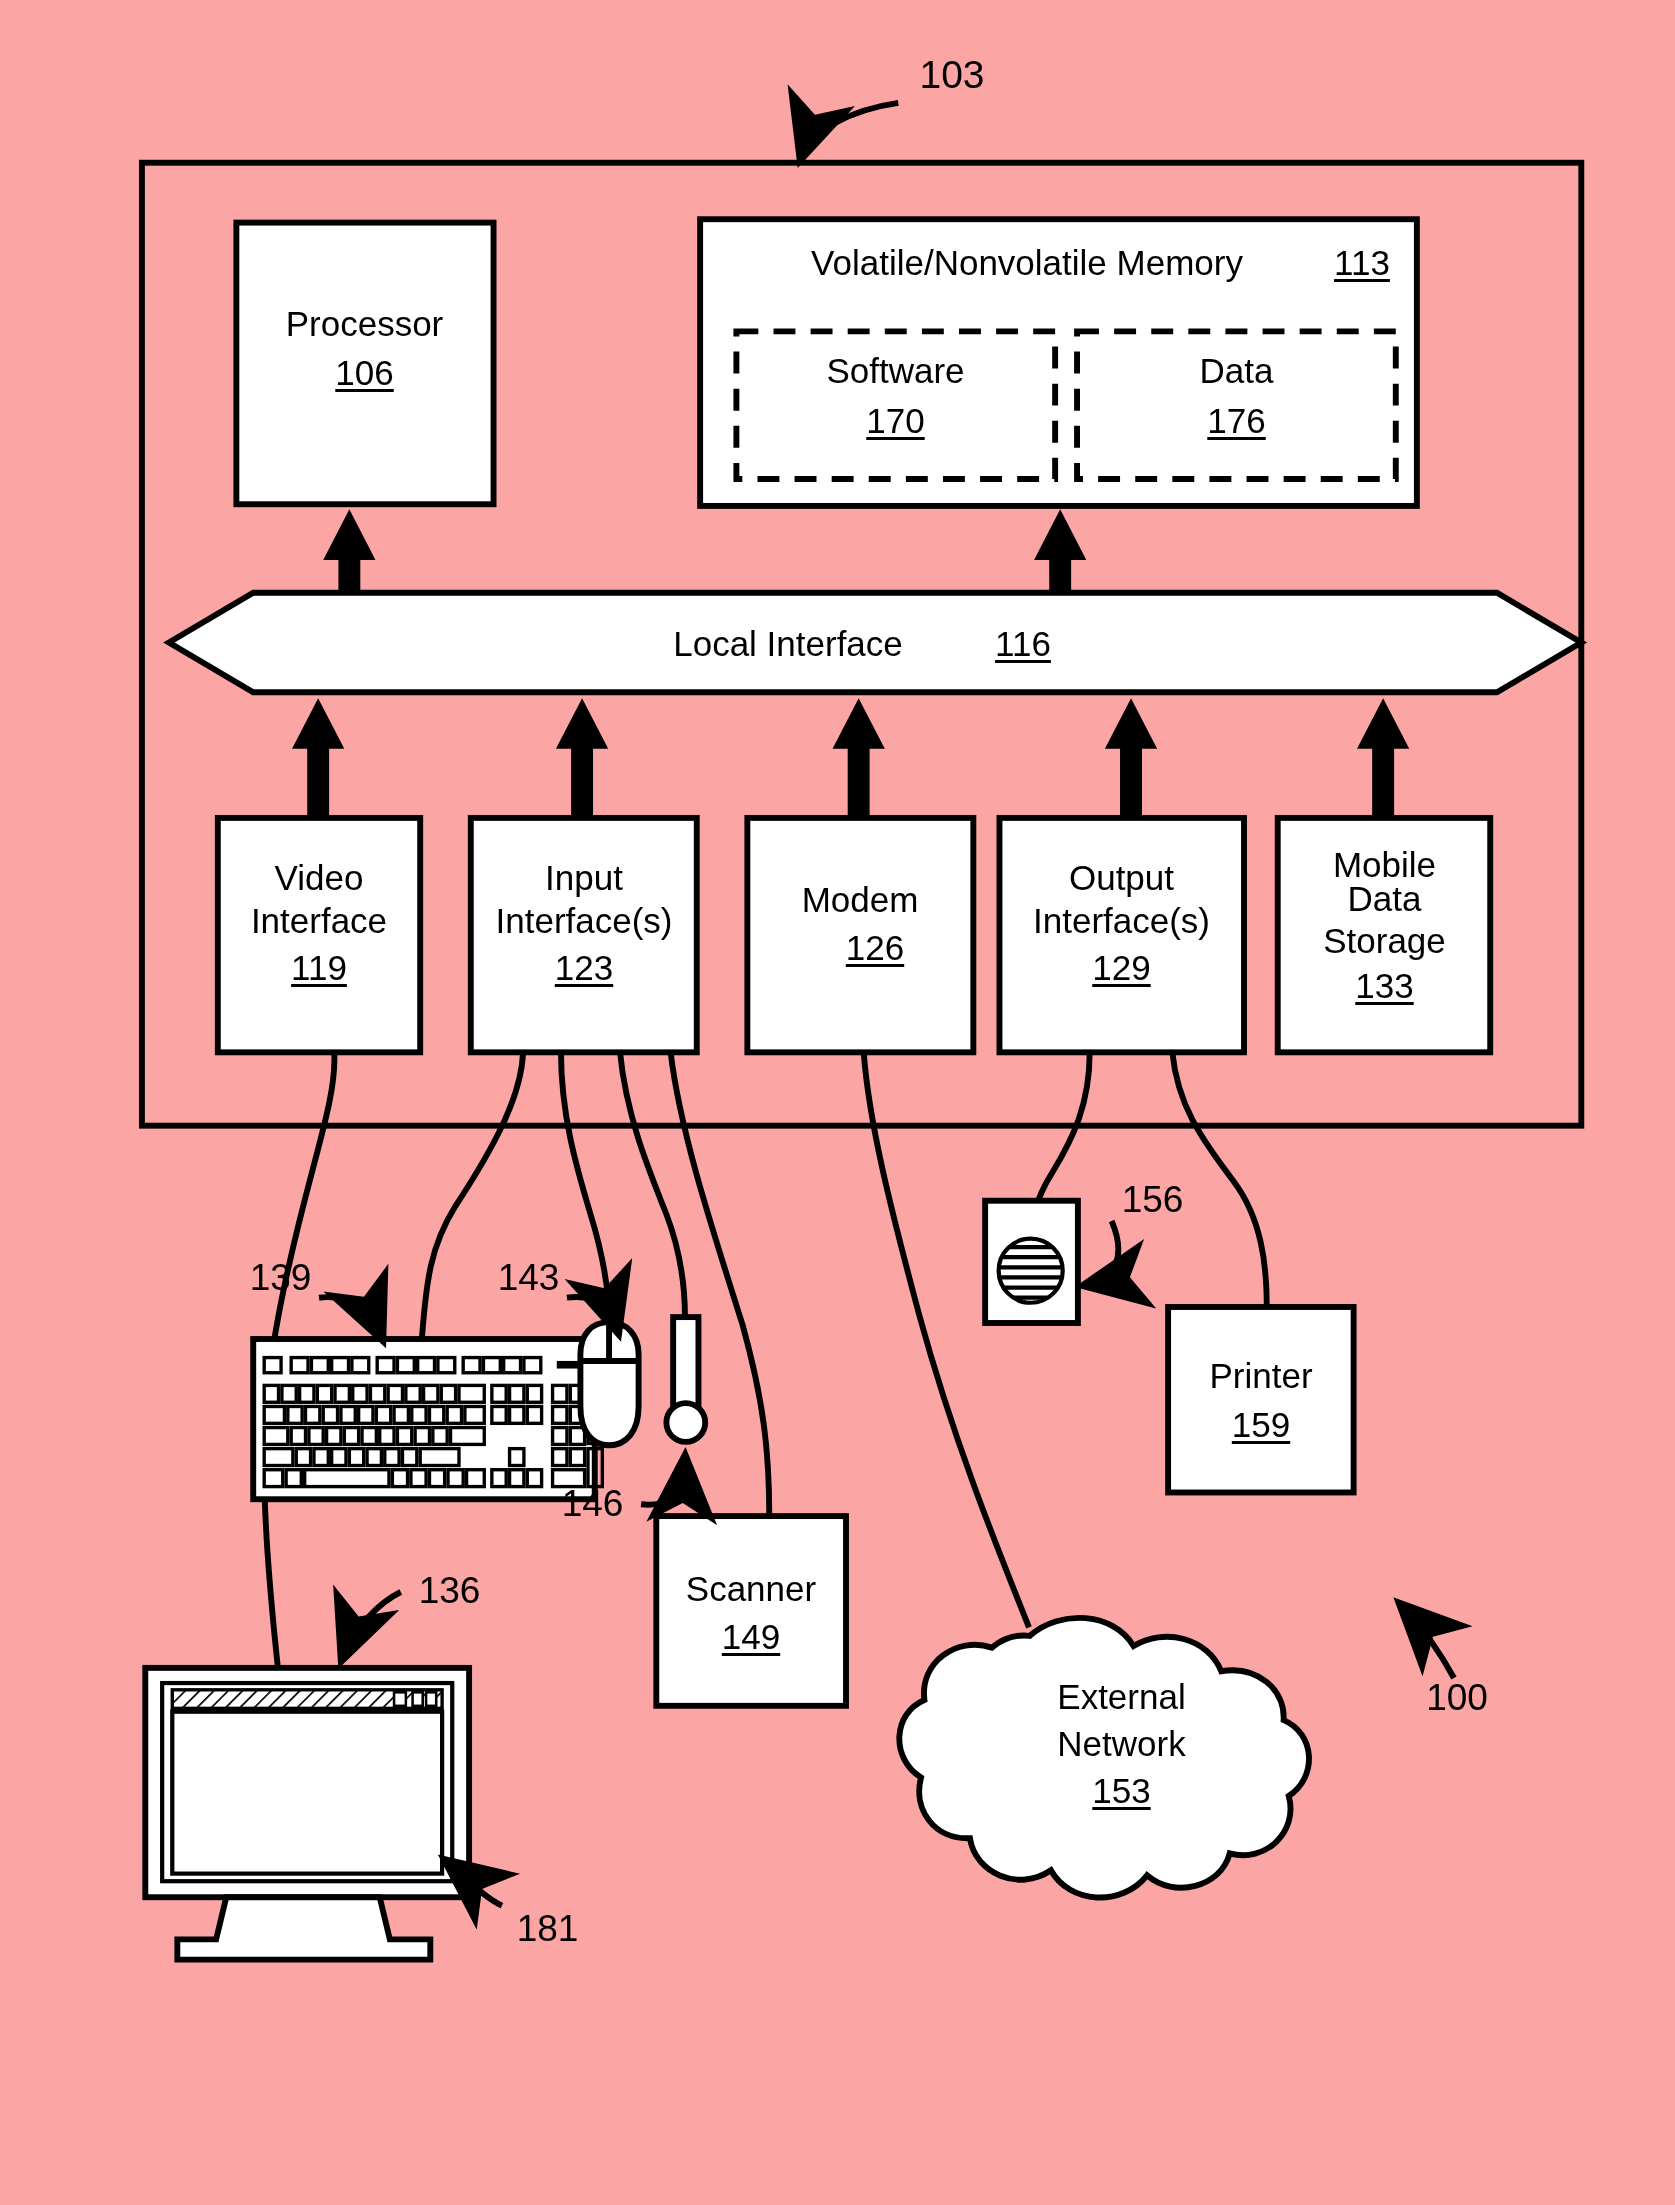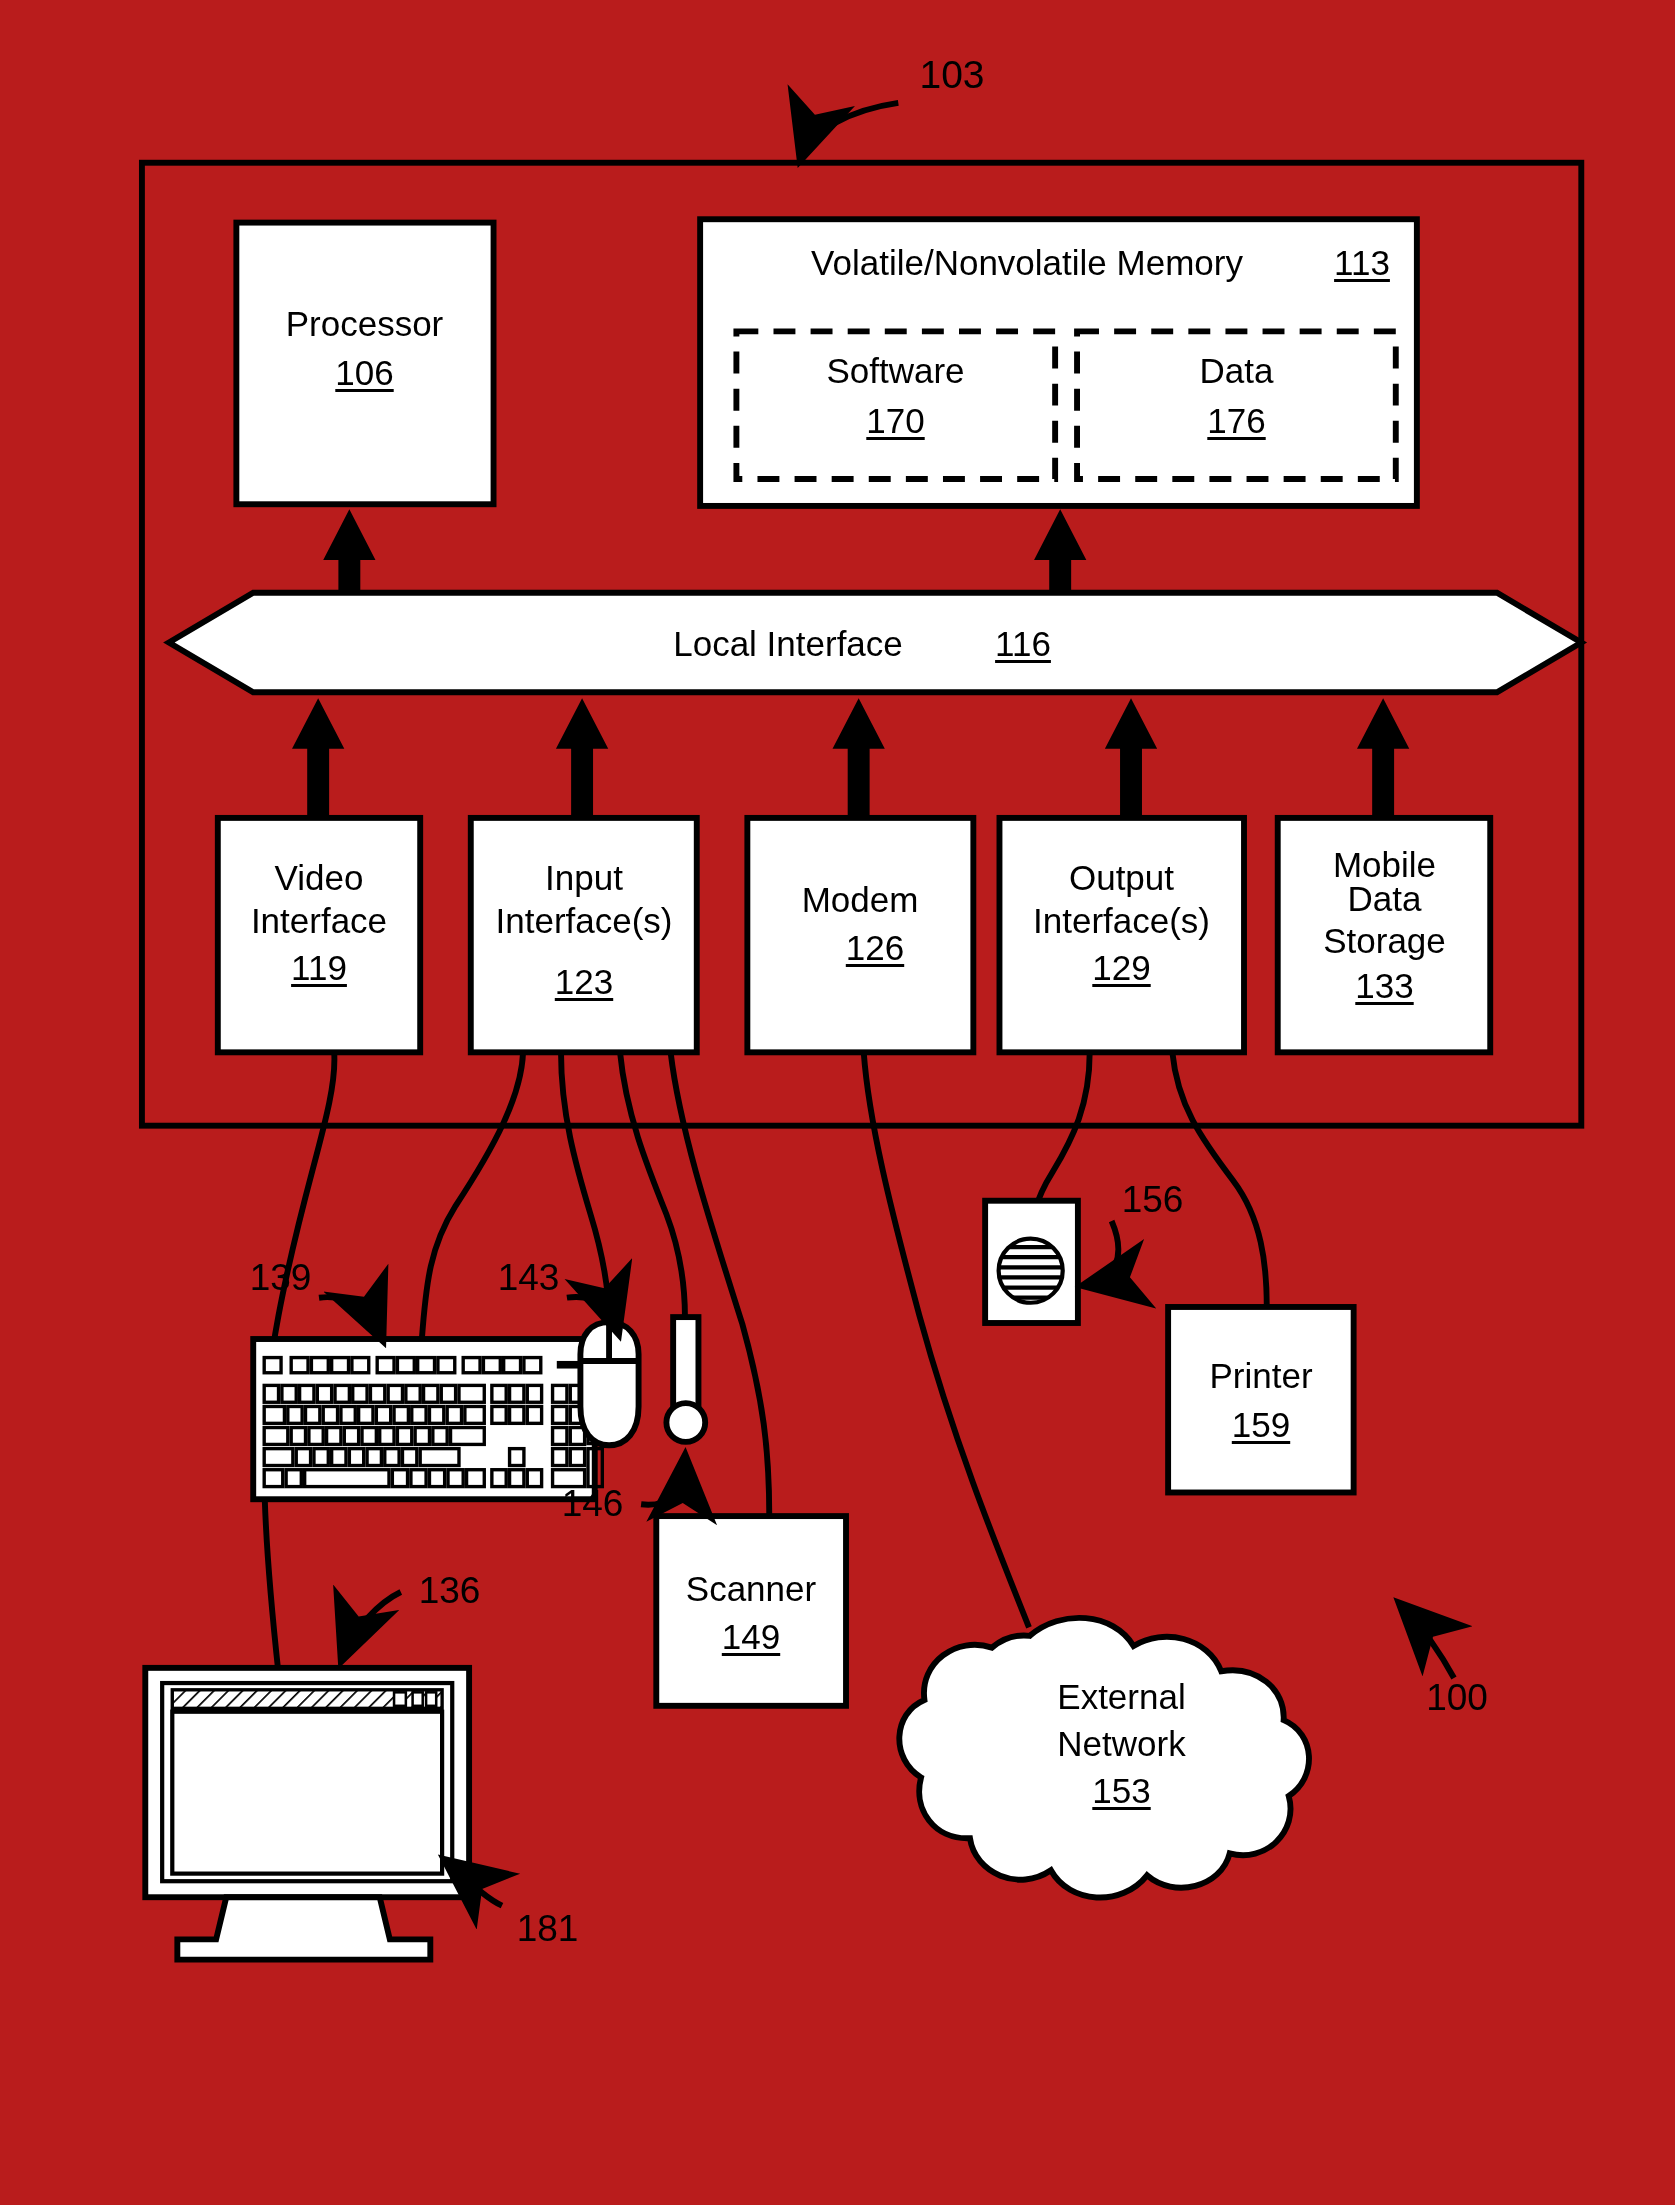--- a/index.html
+++ b/index.html
@@ -8,21 +8,21 @@
     background: #ffffff;
   }
   body {
     font-family: "Liberation Sans", sans-serif;
     color: #000000;
   }
   #figure-root {
     position: relative;
     width: 1676px;
     height: 2205px;
-    background: #b91c1c;
+    background: #fca5a5;
     overflow: hidden;
   }
   #figure-svg {
     position: absolute;
     left: 0;
     top: 0;
     width: 1676px;
     height: 2205px;
   }
   .lbl {
@@ -334,21 +334,21 @@
 
   <div class="lbl box-label" style="left:590px; top:624px; width:396px;">Local Interface</div>
   <div class="lbl box-label u" style="left:985px; top:624px; width:76px;">116</div>
 
   <div class="lbl box-label" style="left:218px; top:858px; width:202px;">Video</div>
   <div class="lbl box-label" style="left:211px; top:901px; width:216px;">Interface</div>
   <div class="lbl box-label u" style="left:218px; top:948px; width:202px;">119</div>
 
   <div class="lbl box-label" style="left:471px; top:858px; width:226px;">Input</div>
   <div class="lbl box-label" style="left:466px; top:901px; width:236px;">Interface(s)</div>
-  <div class="lbl box-label u" style="left:471px; top:948px; width:226px;margin-top:14px;">123</div>
+  <div class="lbl box-label u" style="left:471px; top:948px; width:226px;">123</div>
 
   <div class="lbl box-label" style="left:747px; top:880px; width:226px;">Modem</div>
   <div class="lbl box-label u" style="left:762px; top:928px; width:226px;">126</div>
 
   <div class="lbl box-label" style="left:999px; top:858px; width:245px;">Output</div>
   <div class="lbl box-label" style="left:994px; top:901px; width:255px;">Interface(s)</div>
   <div class="lbl box-label u" style="left:999px; top:948px; width:245px;">129</div>
 
   <div class="lbl box-label" style="left:1278px; top:837px; width:213px;margin-top:8px;">Mobile</div>
   <div class="lbl box-label" style="left:1278px; top:879px; width:213px;">Data</div>

